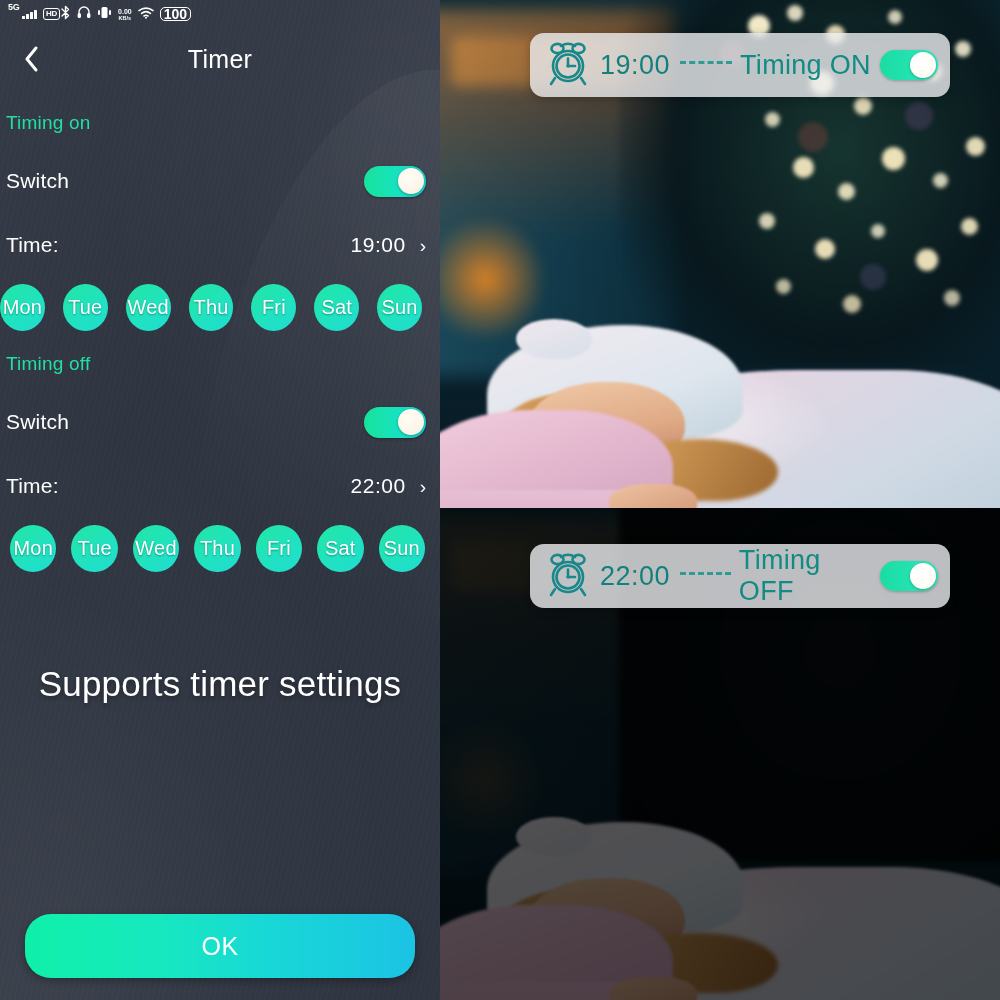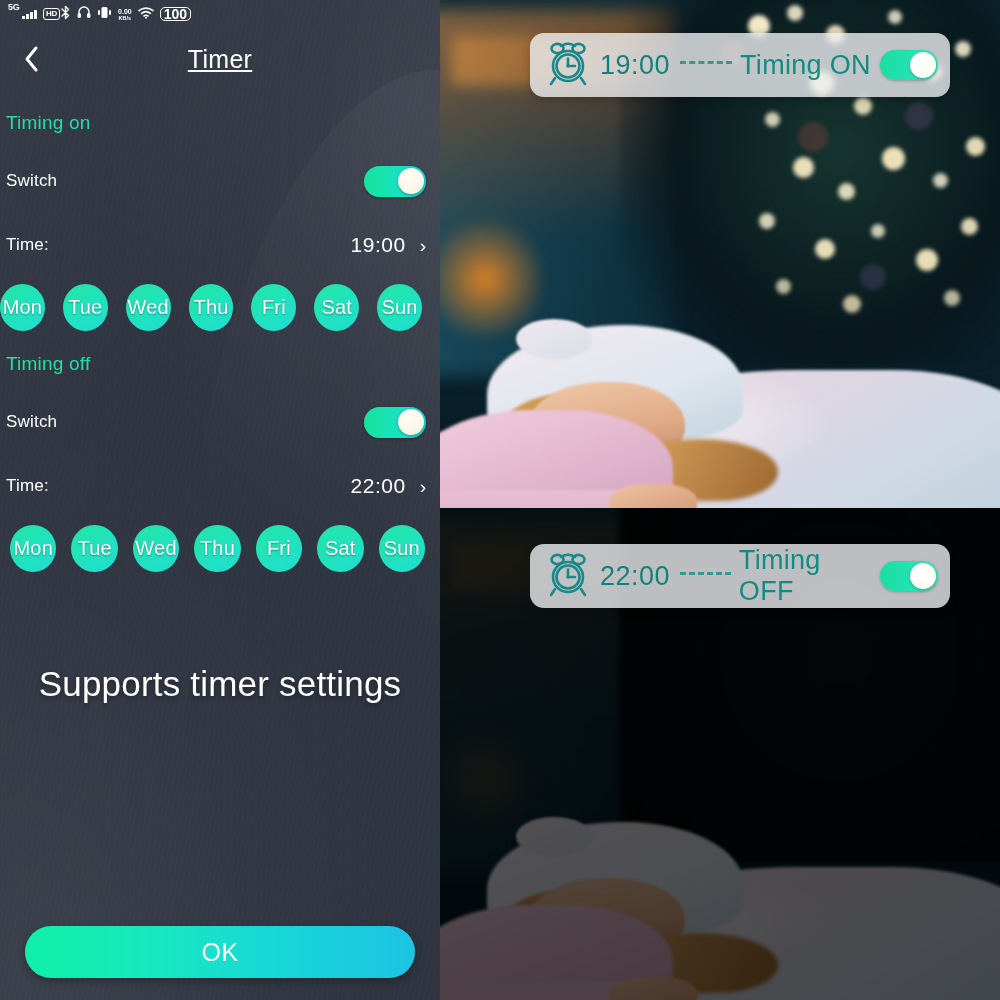--- a/index.html
+++ b/index.html
@@ -69,33 +69,32 @@
     border:1.4px solid #fff; border-radius:5px; padding:0 3px; line-height:12px;
   }
 
   
   .navbar{ height:62px; display:flex; align-items:center; padding:0 14px; }
   .back-btn{ width:34px; height:34px; display:flex; align-items:center; justify-content:center; cursor:pointer;}
   .nav-title{
     position:absolute; left:0; right:0; text-align:center;
     font-size:25px; color:#fff; font-weight:400; letter-spacing:.3px;
     pointer-events:none;
-    text-decoration:underline;
   }
 
   
   .section-head{
     color:#22dfa3; font-size:19px; padding:0 6px; margin-top:22px;
     letter-spacing:.2px;
   }
   .row{
     display:flex; align-items:center; justify-content:space-between;
     padding:0 14px 0 6px; margin-top:30px; min-height:34px;
   }
-  .row-label{ color:#fff; font-size:17px; letter-spacing:.2px; }
+  .row-label{ color:#fff; font-size:21px; letter-spacing:.2px; }
   .row-right{ display:flex; align-items:center; gap:14px; }
   .row-value{ color:#fff; font-size:21px; letter-spacing:.5px; }
   .chev{ color:#fff; font-size:19px; line-height:19px; font-weight:300; }
 
   
   .toggle{
     width:62px; height:31px; border-radius:16px;
     background:linear-gradient(90deg,#17e39a 0%, #18e2bd 50%, #17d9d0 100%);
     position:relative; cursor:pointer;
     box-shadow:0 1px 3px rgba(0,0,0,.35);
@@ -125,21 +124,21 @@
   
   .tagline{
     margin-top:92px; text-align:center; color:#fff;
     font-size:35px; font-weight:400; letter-spacing:.2px;
     text-shadow:0 2px 5px rgba(0,0,0,.35);
   }
 
   
   .ok-wrap{ position:absolute; left:0; right:0; bottom:22px; padding:0 25px; z-index:3;}
   .ok-btn{
-    height:52px; border-radius:26px;
+    height:64px; border-radius:26px;
     background:linear-gradient(90deg,#0ff0a8 0%, #17e8c0 35%, #18d8d6 62%, #1cc3e4 100%);
     display:flex; align-items:center; justify-content:center;
     color:#fff; font-size:25px; letter-spacing:.5px; cursor:pointer;
     box-shadow:0 3px 9px rgba(0,0,0,.3);
   }
 
   
   .photos{ flex:1; display:flex; flex-direction:column; position:relative; }
   .photo{ position:relative; overflow:hidden; }
   .photo.top{ height:508px; background:#0b1418; }

